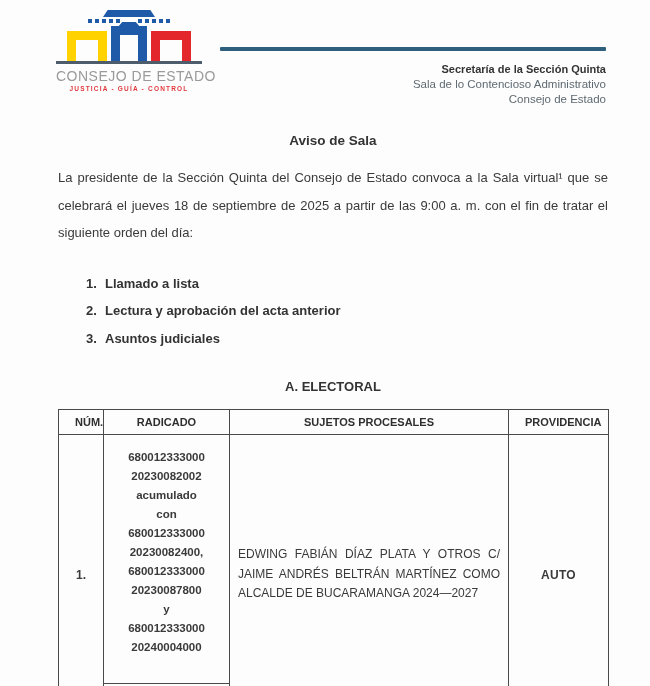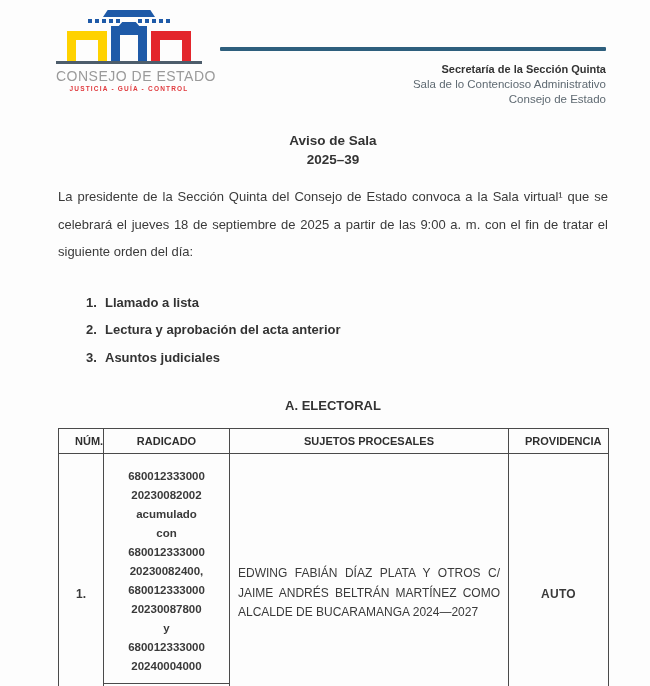--- a/index.html
+++ b/index.html
@@ -111,21 +111,20 @@
     <div class="head-right">
       <div class="rule"></div>
       <div class="sec-line1">Secretaría de la Sección Quinta</div>
       <div class="sec-line2">Sala de lo Contencioso Administrativo</div>
       <div class="sec-line3">Consejo de Estado</div>
     </div>
   </div>
 
   <div class="doc-title">
     <div>Aviso de Sala</div>
-    <div>2025–39</div>
   </div>
 
   <p class="intro">La presidente de la Sección Quinta del Consejo de Estado convoca a la Sala virtual¹ que se celebrará el jueves 18 de septiembre de 2025 a partir de las 9:00 a. m. con el fin de tratar el siguiente orden del día:</p>
 
   <div class="agenda">
     <div class="agenda-item">
       <span class="agenda-num">1.</span>
       <span>Llamado a lista</span>
     </div>
     <div class="agenda-item">

